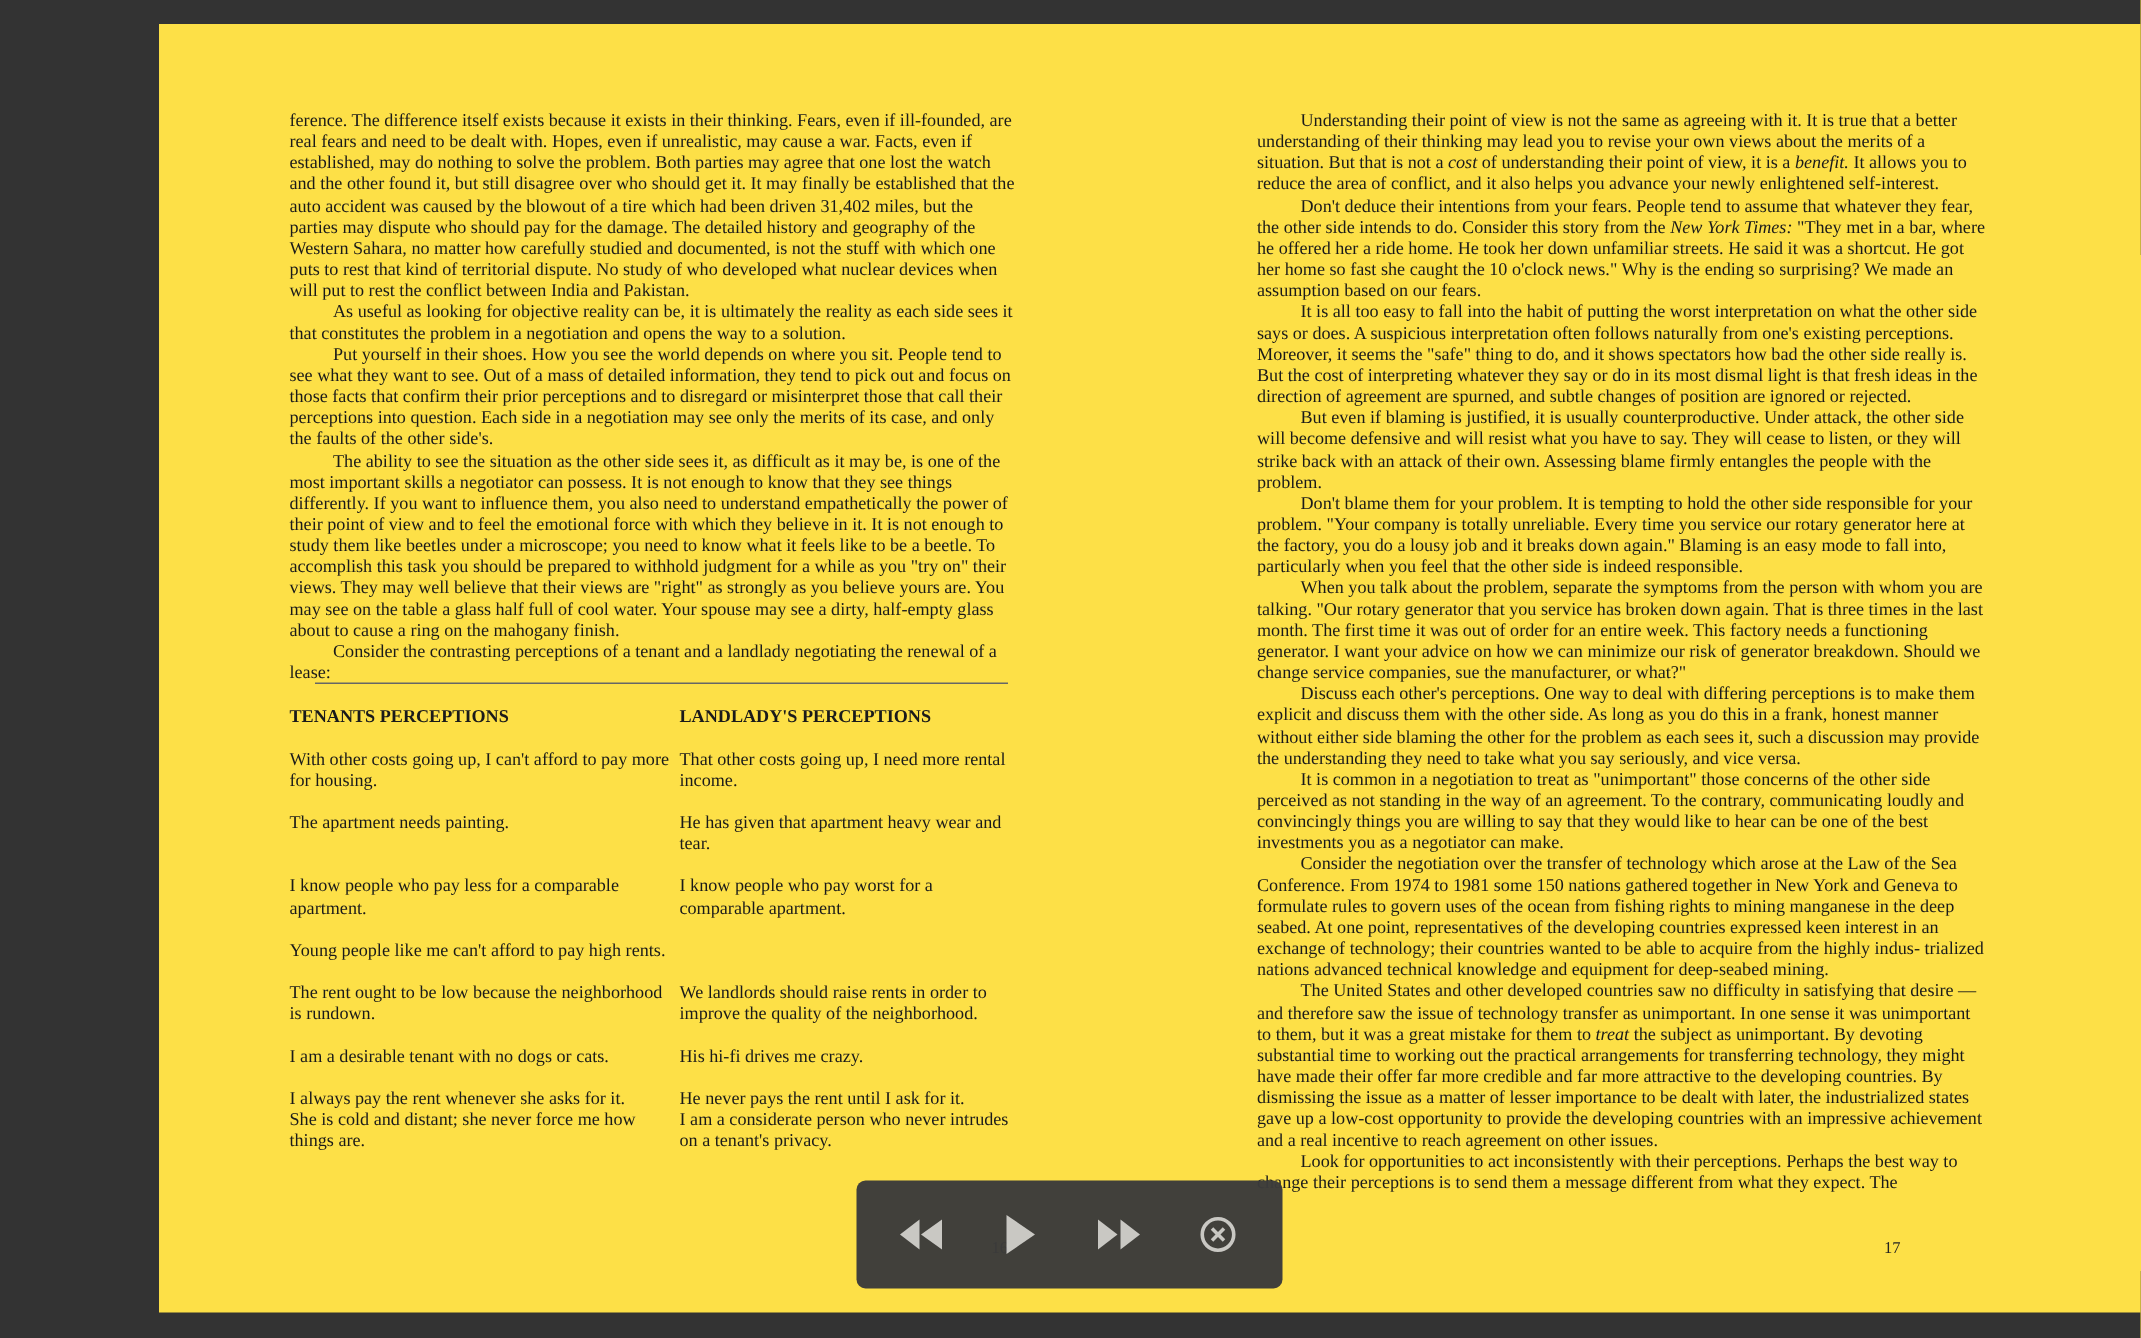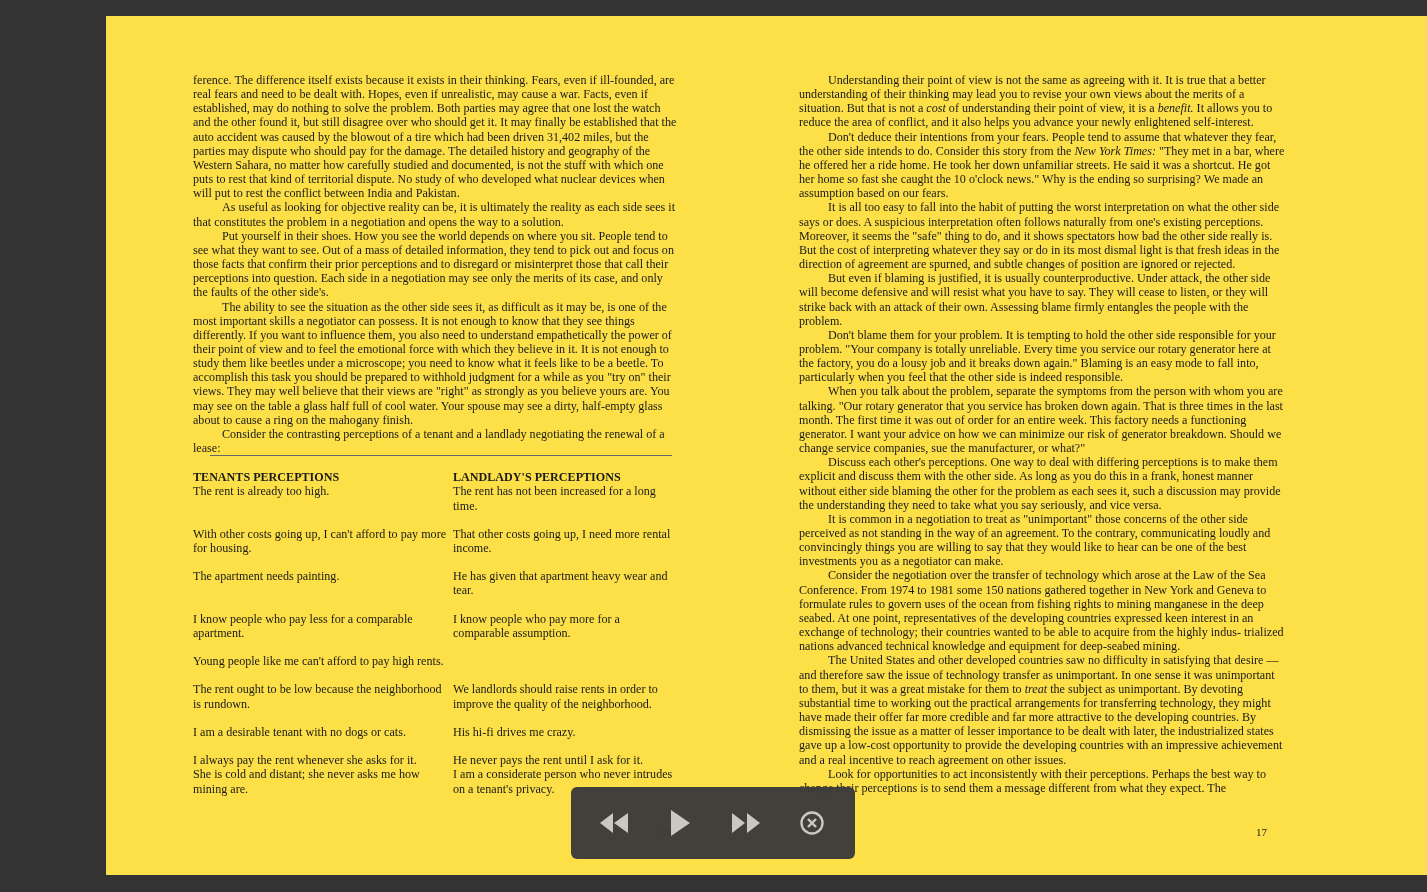--- a/index.html
+++ b/index.html
@@ -10,21 +10,21 @@
   }
   .page {
     position: absolute; left: 106px; top: 16px;
     width: 1400px; height: 859px; background: #fde047;
   }
   .col {
     position: absolute; top: 57px; width: 486px;
     font-size: 12.1px; line-height: 14.15px; color: #1a1a1a;
   }
   .col.left { left: 87px; }
-  .col.right { left: 693px; }
+  .col.right { left: 732px; }
   .col p { margin: 0; text-align: left; }
   .col p.ind { text-indent: 29px; }
   .col b { font-weight: normal; }
   .col i { font-style: italic; }
   .rule {
     border-top: 1px solid #666; margin: 0 7px 0 17px; height: 0;
   }
   .tbl {
     margin-top: 14px; position: relative;
   }
@@ -63,38 +63,34 @@
         <p class="ind"><span>The ability to see the situation as the other side sees it, as difficult as it may be, is one of the most important skills a negotiator can possess. It is not enough to know that they see things differently. If you want to influence them, you also need to understand empathetically the power of their point of view and to feel the emotional force with which they believe in it. It is not enough to study them like beetles under a microscope; you need to know what it feels like to be a beetle. To accomplish this task you should be prepared to withhold judgment for a while as you "try on" their views. They may well believe that their views are "right" as strongly as you believe yours are. You may see on the table a glass half full of cool water. Your spouse may see a dirty, half-empty glass about to cause a ring on the mahogany finish.</span></p>
         <p class="ind"><span>Consider the contrasting perceptions of a tenant and a landlady negotiating the renewal of a lease:</span></p>
       </div>
     <div class="rule"></div>
     <div class="tbl">
       <div class="tbl-head">
         <div class="c1">TENANTS PERCEPTIONS</div>
         <div class="c2">LANDLADY'S PERCEPTIONS</div>
       </div>
       <div id="tbl-body">
-          <div class="tbl-row">
-            <div class="c1">The rent is already too high.</div>
-            <div class="c2">The rent has not been increased for a long time.</div>
-          </div>
           <div class="gap"></div>
           <div class="tbl-row">
             <div class="c1">With other costs going up, I can't afford to pay more for housing.</div>
             <div class="c2">That other costs going up, I need more rental income.</div>
           </div>
           <div class="gap"></div>
           <div class="tbl-row">
             <div class="c1">The apartment needs painting.</div>
             <div class="c2">He has given that apartment heavy wear and tear.</div>
           </div>
           <div class="gap"></div>
           <div class="tbl-row">
             <div class="c1">I know people who pay less for a comparable apartment.</div>
-            <div class="c2">I know people who pay more for a comparable assumption.</div>
+            <div class="c2">I know people who pay worst for a comparable apartment.</div>
           </div>
           <div class="gap"></div>
           <div class="tbl-row">
             <div class="c1">Young people like me can't afford to pay high rents.</div>
           </div>
           <div class="gap"></div>
           <div class="tbl-row">
             <div class="c1">The rent ought to be low because the neighborhood is rundown.</div>
             <div class="c2">We landlords should raise rents in order to improve the quality of the neighborhood.</div>
           </div>
@@ -102,21 +98,21 @@
           <div class="tbl-row">
             <div class="c1">I am a desirable tenant with no dogs or cats.</div>
             <div class="c2">His hi-fi drives me crazy.</div>
           </div>
           <div class="gap"></div>
           <div class="tbl-row">
             <div class="c1">I always pay the rent whenever she asks for it.</div>
             <div class="c2">He never pays the rent until I ask for it.</div>
           </div>
           <div class="tbl-row">
-            <div class="c1">She is cold and distant; she never asks me how mining are.</div>
+            <div class="c1">She is cold and distant; she never force me how things are.</div>
             <div class="c2">I am a considerate person who never intrudes on a tenant's privacy.</div>
           </div>
         </div>
     </div>
   </div>
 
   <div class="col right">
     <div id="right-paras">
         <p class="ind"><span>Understanding their point of view is not the same as agreeing with it. It is true that a better understanding of their thinking may lead you to revise your own views about the merits of a situation. But that is not a </span><i>cost</i><span> of understanding their point of view, it is a </span><i>benefit.</i><span> It allows you to reduce the area of conflict, and it also helps you advance your newly enlightened self-interest.</span></p>
         <p class="ind"><span>Don't deduce their intentions from your fears. People tend to assume that whatever they fear, the other side intends to do. Consider this story from the </span><i>New York Times:</i><span> "They met in a bar, where he offered her a ride home. He took her down unfamiliar streets. He said it was a shortcut. He got her home so fast she caught the 10 o'clock news." Why is the ending so surprising? We made an assumption based on our fears.</span></p>

